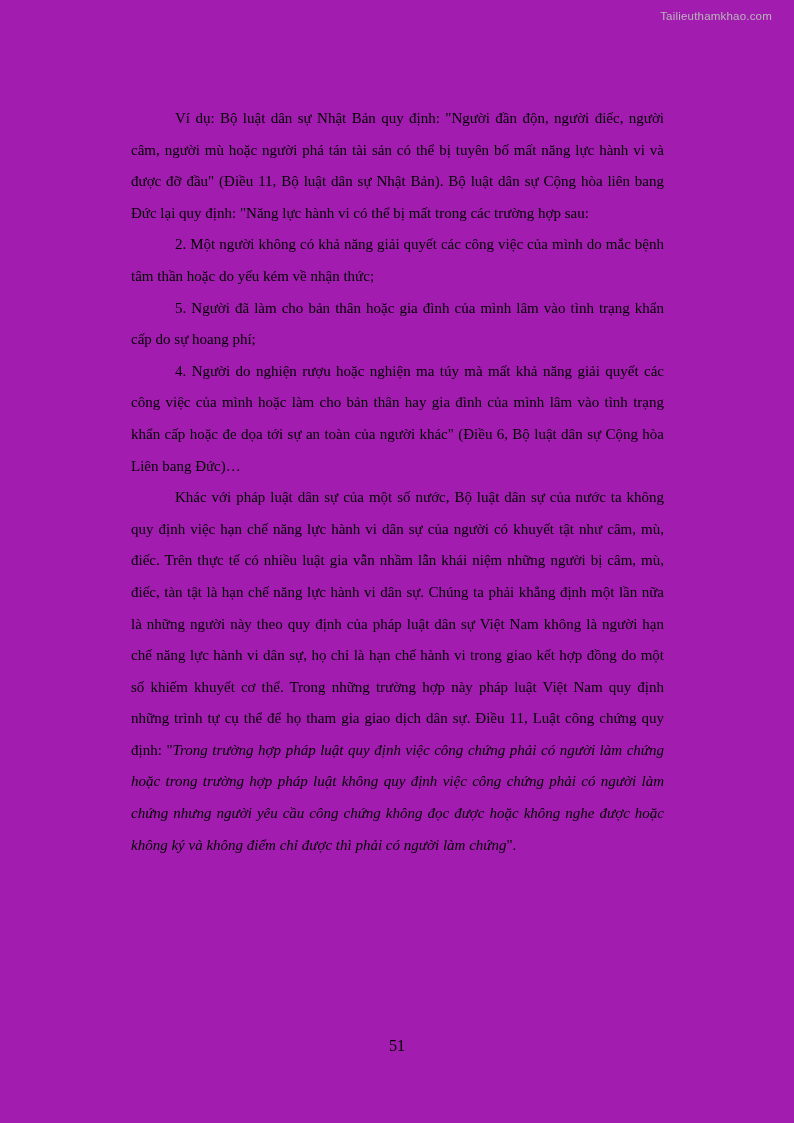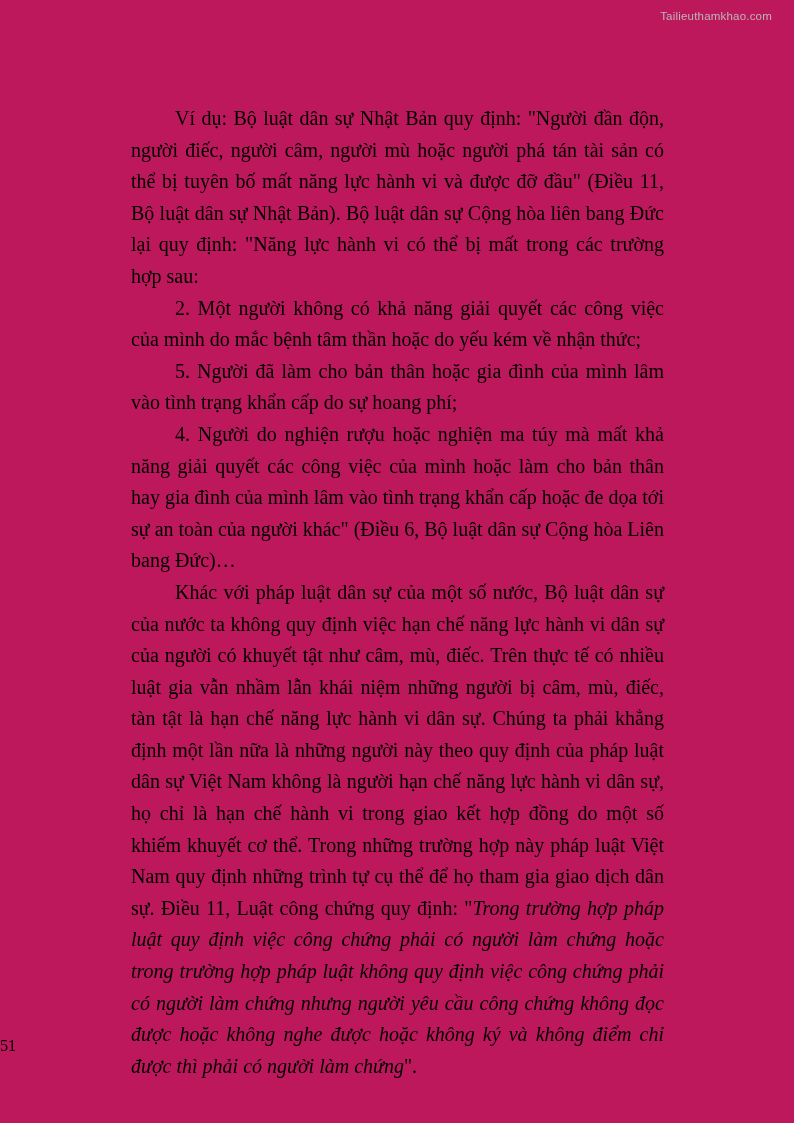--- a/index.html
+++ b/index.html
@@ -4,21 +4,21 @@
 <style>
   html, body {
     margin: 0;
     padding: 0;
     background: #ffffff;
   }
   .page {
     position: relative;
     width: 794px;
     height: 1123px;
-    background: #be185d;
+    background: #a21caf;
     overflow: hidden;
     font-family: "Liberation Serif", serif;
     color: #000000;
   }
   .watermark {
     position: absolute;
     top: 10px;
     right: 22px;
     font-family: "Liberation Sans", sans-serif;
     font-size: 11.5px;
@@ -27,40 +27,40 @@
     white-space: nowrap;
   }
   .content {
     position: absolute;
     left: 131px;
     top: 103px;
     width: 533px;
   }
   .para {
     margin: 0 0 0 0;
-    font-size: 20px;
+    font-size: 15px;
     line-height: 31.6px;
     text-align: justify;
     text-justify: inter-word;
     text-indent: 44px;
     hyphens: none;
   }
   .para + .para {
     margin-top: 0px;
   }
   .para .ital {
     font-style: italic;
     margin-top: 20px;
   }
   .footer-page {
     position: absolute;
     left: 0;
     right: 0;
     top: 1036px;
-    text-align: left;
+    text-align: center;
     font-size: 16.2px;
     line-height: 20px;
   }
 </style>
 </head>
 <body>
 
 <div class="page">
 
   <div class="watermark">Tailieuthamkhao.com</div>

